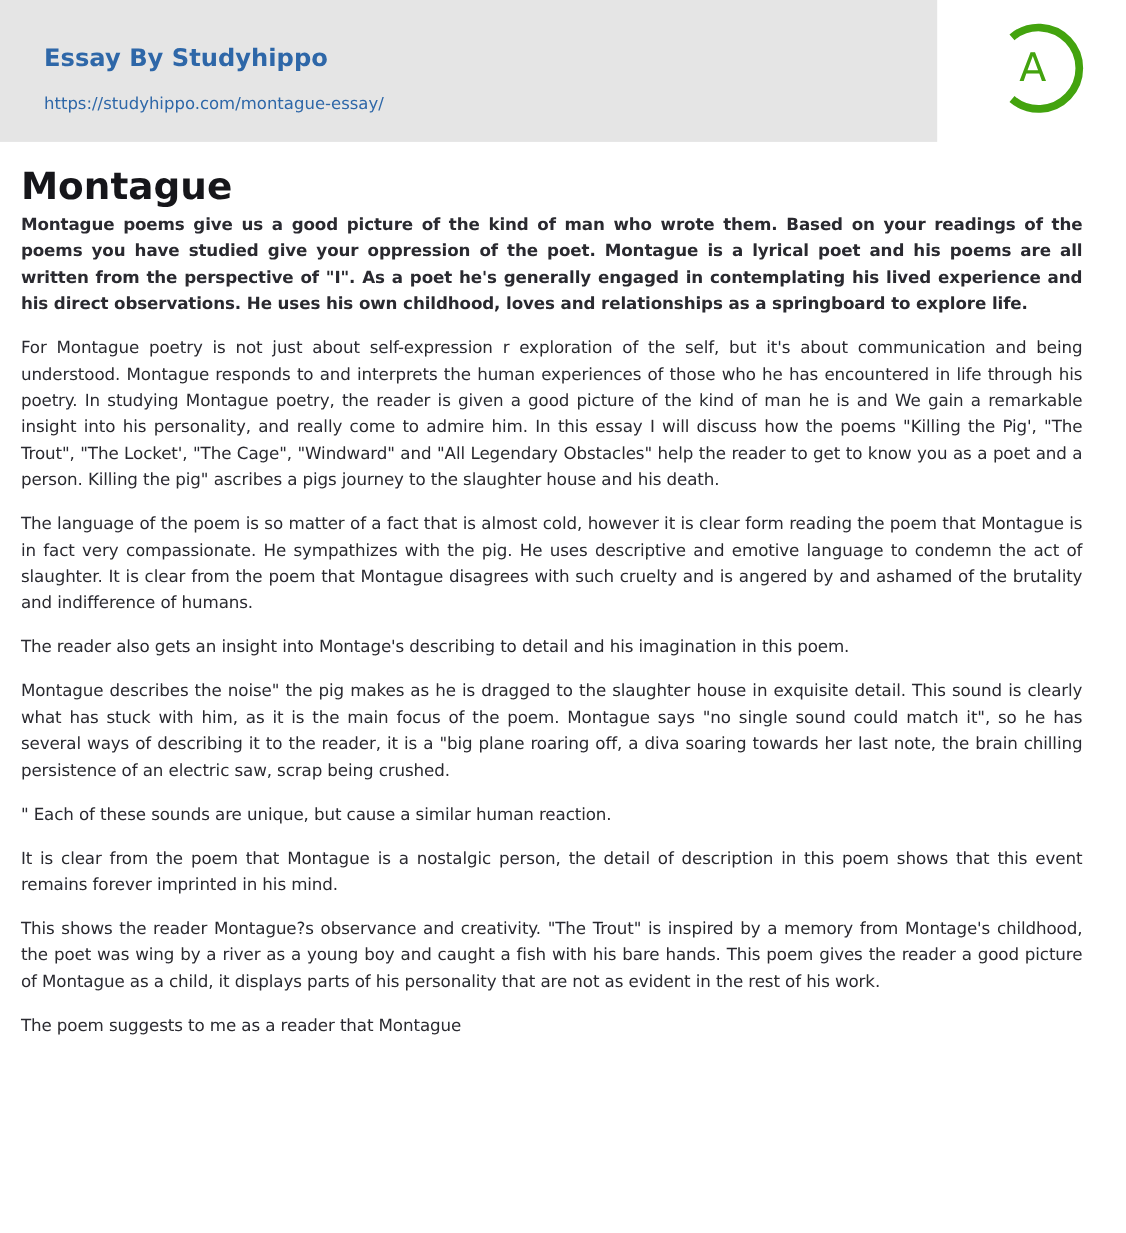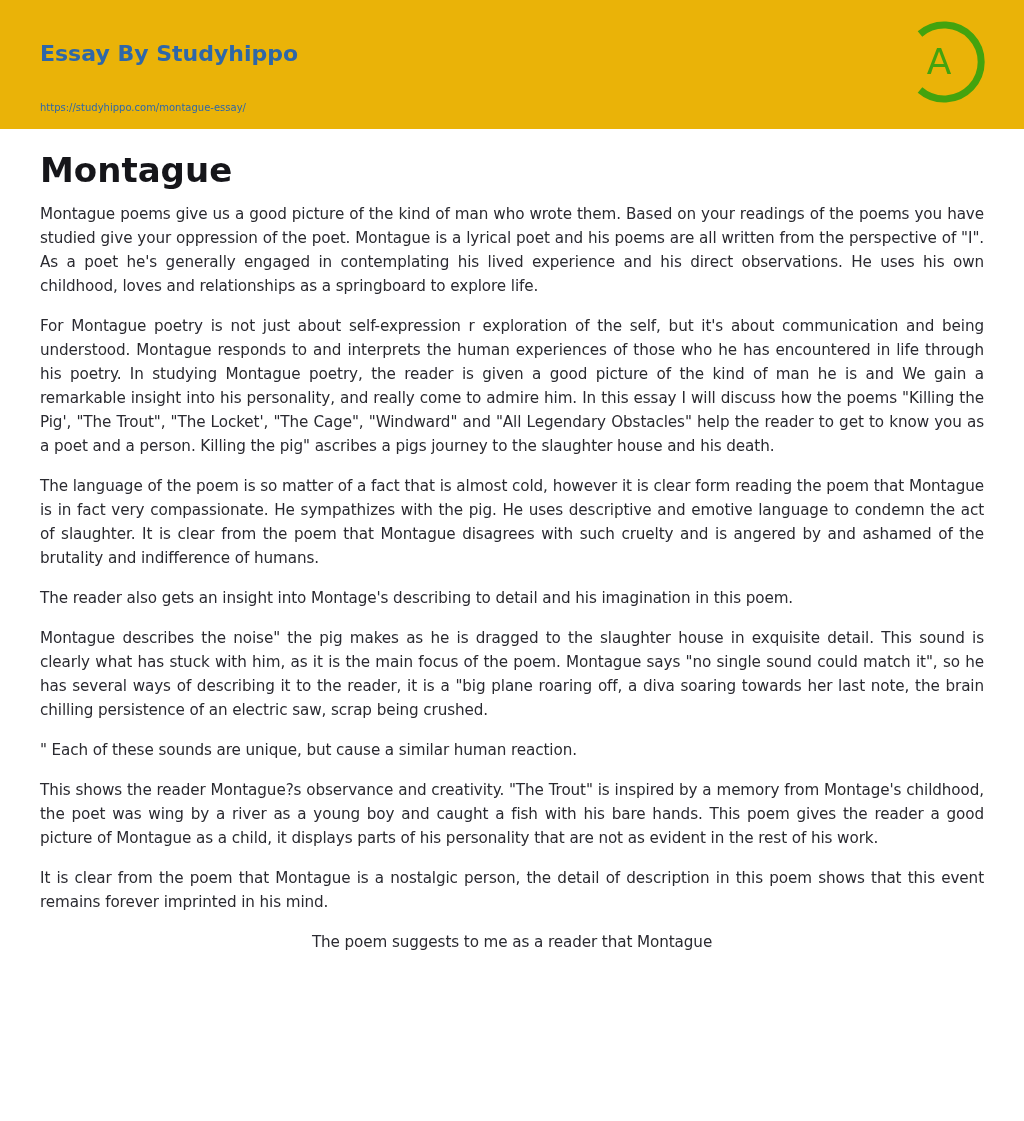--- a/index.html
+++ b/index.html
@@ -3,73 +3,74 @@
   <meta charset="utf-8">
   <style>
     * { box-sizing: border-box; margin: 0; padding: 0; }
     html, body {
       width: 1024px;
       background: #ffffff;
       font-family: "DejaVu Sans", sans-serif;
       color: #222228;
     }
     .header {
-      width: 1024px;
+      width: 852px;
       height: 129px;
-      background: #eab308;
+      background: #e5e5e5;
       position: relative;
     }
     .brand-title {
       position: absolute;
       left: 40px;
       top: 41px;
       font-size: 22px;
       font-weight: bold;
       color: #2e67a8;
       letter-spacing: 0px;
     }
     .brand-url {
       position: absolute;
       left: 40px;
-      top: 102px;
-      font-size: 10px;
+      top: 85px;
+      font-size: 15px;
       color: #2e67a8;
       text-decoration: none;
     }
     .logo {
       position: absolute;
       left: 908px;
       top: 18px;
       width: 80px;
       height: 88px;
     }
     .content {
-      padding: 0 40px 0 40px;
+      padding: 0 40px 0 19px;
     }
     .page-title {
       font-size: 34px;
       font-weight: bold;
       color: #16161a;
       margin-top: 19px;
       line-height: 44px;
       letter-spacing: 0px;
     }
     .essay p {
       font-size: 15.2px;
       line-height: 24px;
       text-align: justify;
       color: #2a2a30;
       margin-top: 16px;
       letter-spacing: -0.1px;
     }
     .essay p:first-child {
-      margin-top: 10px;
+      margin-top: 0;
+      font-weight: bold;
     }
     .essay p.last-line {
-      text-align: center;
+      text-align: left;
     }
   </style>
 </head>
 <body>
 
 <div class="header">
   <div class="brand-title">Essay By Studyhippo</div>
   <a class="brand-url">https://studyhippo.com/montague-essay/</a>
   <svg class="logo" viewBox="0 0 80 88" xmlns="http://www.w3.org/2000/svg">
     <path d="M 12 16 A 37 37 0 1 1 12 72" fill="none" stroke="#43a30e" stroke-width="7" stroke-linecap="butt"></path>
@@ -79,17 +80,17 @@
 
 <div class="content">
   <h1 class="page-title">Montague</h1>
   <div class="essay">
     <p>Montague poems give us a good picture of the kind of man who wrote them. Based on your readings of the poems you have studied give your oppression of the poet. Montague is a lyrical poet and his poems are all written from the perspective of "I". As a poet he's generally engaged in contemplating his lived experience and his direct observations. He uses his own childhood, loves and relationships as a springboard to explore life.</p>
     <p>For Montague poetry is not just about self-expression r exploration of the self, but it's about communication and being understood. Montague responds to and interprets the human experiences of those who he has encountered in life through his poetry. In studying Montague poetry, the reader is given a good picture of the kind of man he is and We gain a remarkable insight into his personality, and really come to admire him. In this essay I will discuss how the poems "Killing the Pig', "The Trout", "The Locket', "The Cage", "Windward" and "All Legendary Obstacles" help the reader to get to know you as a poet and a person. Killing the pig" ascribes a pigs journey to the slaughter house and his death.</p>
     <p>The language of the poem is so matter of a fact that is almost cold, however it is clear form reading the poem that Montague is in fact very compassionate. He sympathizes with the pig. He uses descriptive and emotive language to condemn the act of slaughter. It is clear from the poem that Montague disagrees with such cruelty and is angered by and ashamed of the brutality and indifference of humans.</p>
     <p>The reader also gets an insight into Montage's describing to detail and his imagination in this poem.</p>
     <p>Montague describes the noise" the pig makes as he is dragged to the slaughter house in exquisite detail. This sound is clearly what has stuck with him, as it is the main focus of the poem. Montague says "no single sound could match it", so he has several ways of describing it to the reader, it is a "big plane roaring off, a diva soaring towards her last note, the brain chilling persistence of an electric saw, scrap being crushed.</p>
     <p>" Each of these sounds are unique, but cause a similar human reaction.</p>
+    <p>It is clear from the poem that Montague is a nostalgic person, the detail of description in this poem shows that this event remains forever imprinted in his mind.</p>
     <p>This shows the reader Montague?s observance and creativity. "The Trout" is inspired by a memory from Montage's childhood, the poet was wing by a river as a young boy and caught a fish with his bare hands. This poem gives the reader a good picture of Montague as a child, it displays parts of his personality that are not as evident in the rest of his work.</p>
-    <p>It is clear from the poem that Montague is a nostalgic person, the detail of description in this poem shows that this event remains forever imprinted in his mind.</p>
     <p class="last-line">The poem suggests to me as a reader that Montague</p>
   </div>
 </div>
 
 </body></html>

